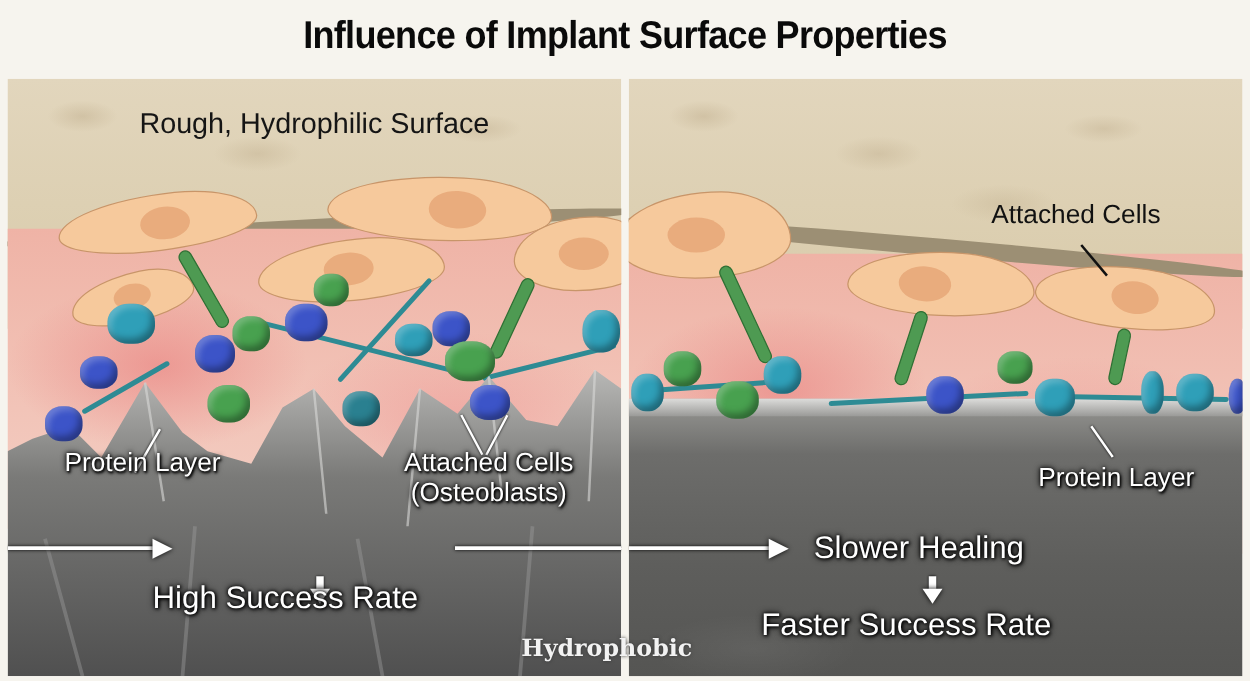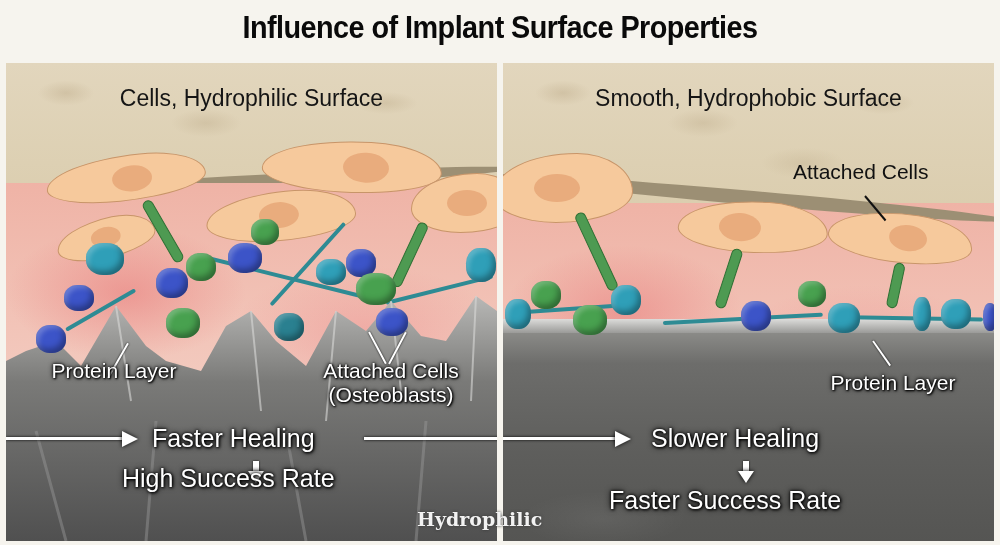--- a/index.html
+++ b/index.html
@@ -85,21 +85,21 @@
 </head>
 <body>
 
 <div class="title">Influence of Implant Surface Properties</div>
 
 <div class="panel left">
   <div class="bone"></div>
   <div class="membrane" style="top:112px; transform:rotate(-3deg);"></div>
   <div class="tissue"></div>
 
-  <div class="subtitle">Cells, Hydrophilic Surface</div>
+  <div class="subtitle">Rough, Hydrophilic Surface</div>
 
   <div class="cell" style="left:40px; top:92px; width:160px; height:46px; transform:rotate(-6deg);">
     <div class="nucleus" style="left:65px; top:10px; width:40px; height:26px;"></div>
   </div>
   <div class="cell" style="left:256px; top:78px; width:180px; height:52px; transform:rotate(3deg);">
     <div class="nucleus" style="left:80px; top:10px; width:46px; height:30px;"></div>
   </div>
   <div class="cell" style="left:200px; top:128px; width:150px; height:50px; transform:rotate(-4deg);">
     <div class="nucleus" style="left:52px; top:10px; width:40px; height:26px;"></div>
   </div>
@@ -151,35 +151,33 @@
 
   <div class="leader white" style="left:363px; top:268px; width:36px; transform:rotate(62deg);"></div>
   <div class="leader white" style="left:383px; top:300px; width:36px; transform:rotate(-62deg);"></div>
   <div class="label-light" style="left:290px; top:296px; width:190px;">
     <div>Attached Cells</div>
     <div>(Osteoblasts)</div>
   </div>
 
   <div class="hline" style="left:0; top:374px; width:118px;"></div>
   <div class="arrow-head-right" style="left:116px; top:368px;"></div>
-  <div class="big-light" style="left:146px; top:361px;">Faster Healing</div>
   <div class="hline" style="left:358px; top:374px; width:140px;"></div>
   <div class="arrow-down" style="left:242px; top:398px;">
       <div class="shaft"></div>
       <div class="head"></div>
     </div>
   <div class="big-light" style="left:116px; top:401px;">High Success Rate</div>
 </div>
 
 <div class="panel right">
   <div class="bone"></div>
   <div class="tissue" style="top:140px;"></div>
   <div class="membrane" style="top:128px; transform:rotate(5deg);"></div>
 
-  <div class="subtitle">Smooth, Hydrophobic Surface</div>
 
   <div class="cell" style="left:-10px; top:90px; width:140px; height:70px;">
     <div class="nucleus" style="left:40px; top:20px; width:46px; height:28px;"></div>
   </div>
   <div class="cell" style="left:175px; top:138px; width:150px; height:52px; transform:rotate(4deg);">
     <div class="nucleus" style="left:40px; top:12px; width:42px; height:28px;"></div>
   </div>
   <div class="cell" style="left:325px; top:150px; width:145px; height:50px; transform:rotate(8deg);">
     <div class="nucleus" style="left:60px; top:10px; width:38px; height:26px;"></div>
   </div>
@@ -216,13 +214,13 @@
   <div class="hline" style="left:0; top:374px; width:114px;"></div>
   <div class="arrow-head-right" style="left:112px; top:368px;"></div>
   <div class="big-light" style="left:148px; top:361px;">Slower Healing</div>
   <div class="arrow-down" style="left:235px; top:398px;">
       <div class="shaft"></div>
       <div class="head"></div>
     </div>
   <div class="big-light" style="left:106px; top:423px;">Faster Success Rate</div>
 </div>
 
-<div class="watermark">Hydrophilic</div>
+<div class="watermark">Hydrophobic</div>
 
 </body></html>

